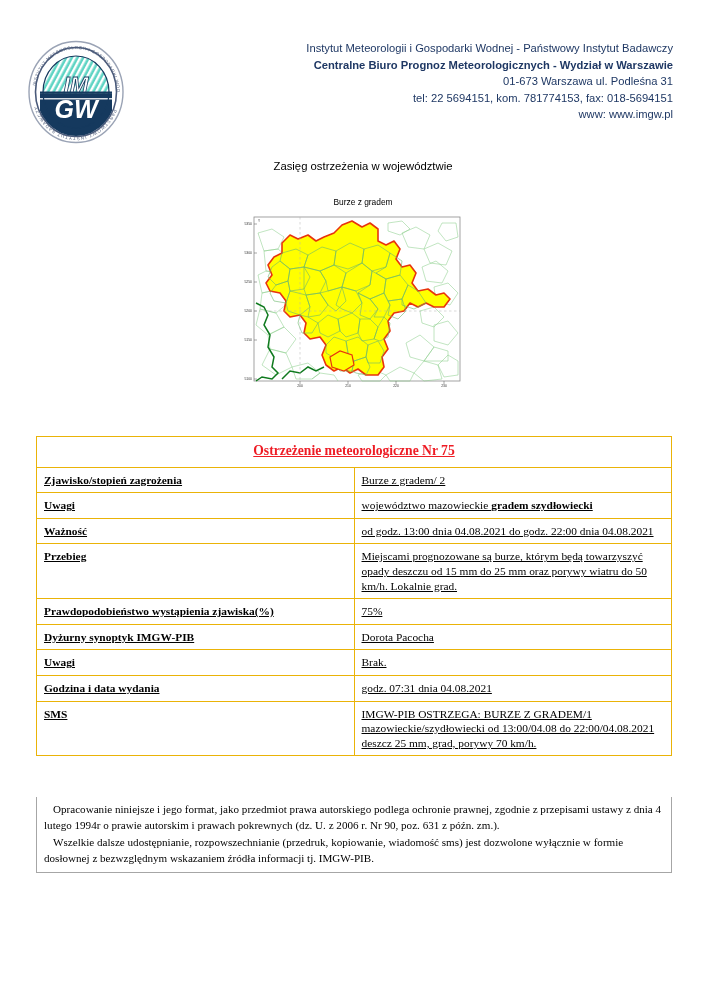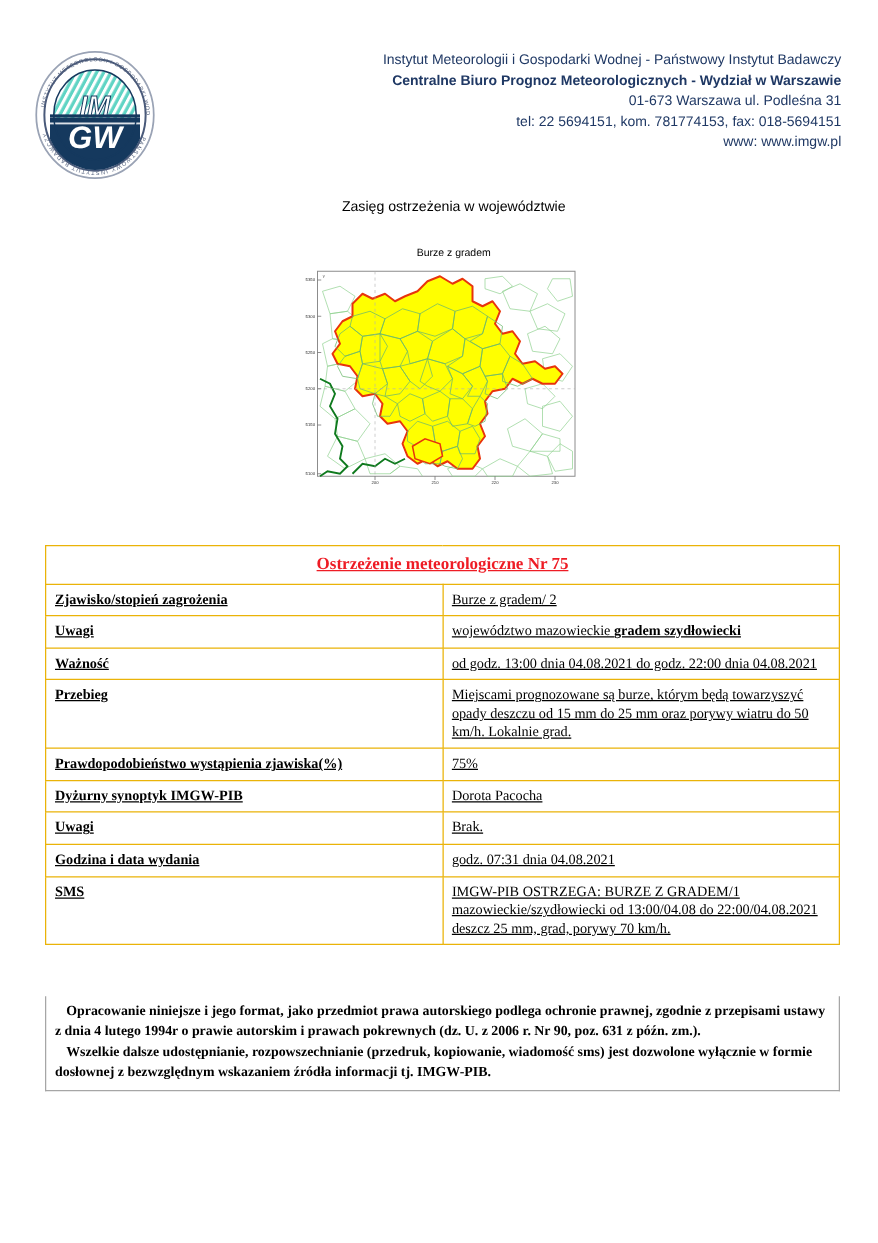--- a/index.html
+++ b/index.html
@@ -101,21 +101,20 @@
   .footer-note {
     position: absolute;
     left: 36px;
     width: 636px;
     border: 1px solid #a6a6a6;
     border-top: none;
     box-sizing: border-box;
     font-size: 11.1px;
     line-height: 16.3px;
     padding: 4px 9px 6px 7px;
-    font-weight: bold;
   }
   .footer-note p {
     margin: 0;
     text-indent: 9px;
   }
 </style>
 </head>
 <body>
 
 <div class="header">

